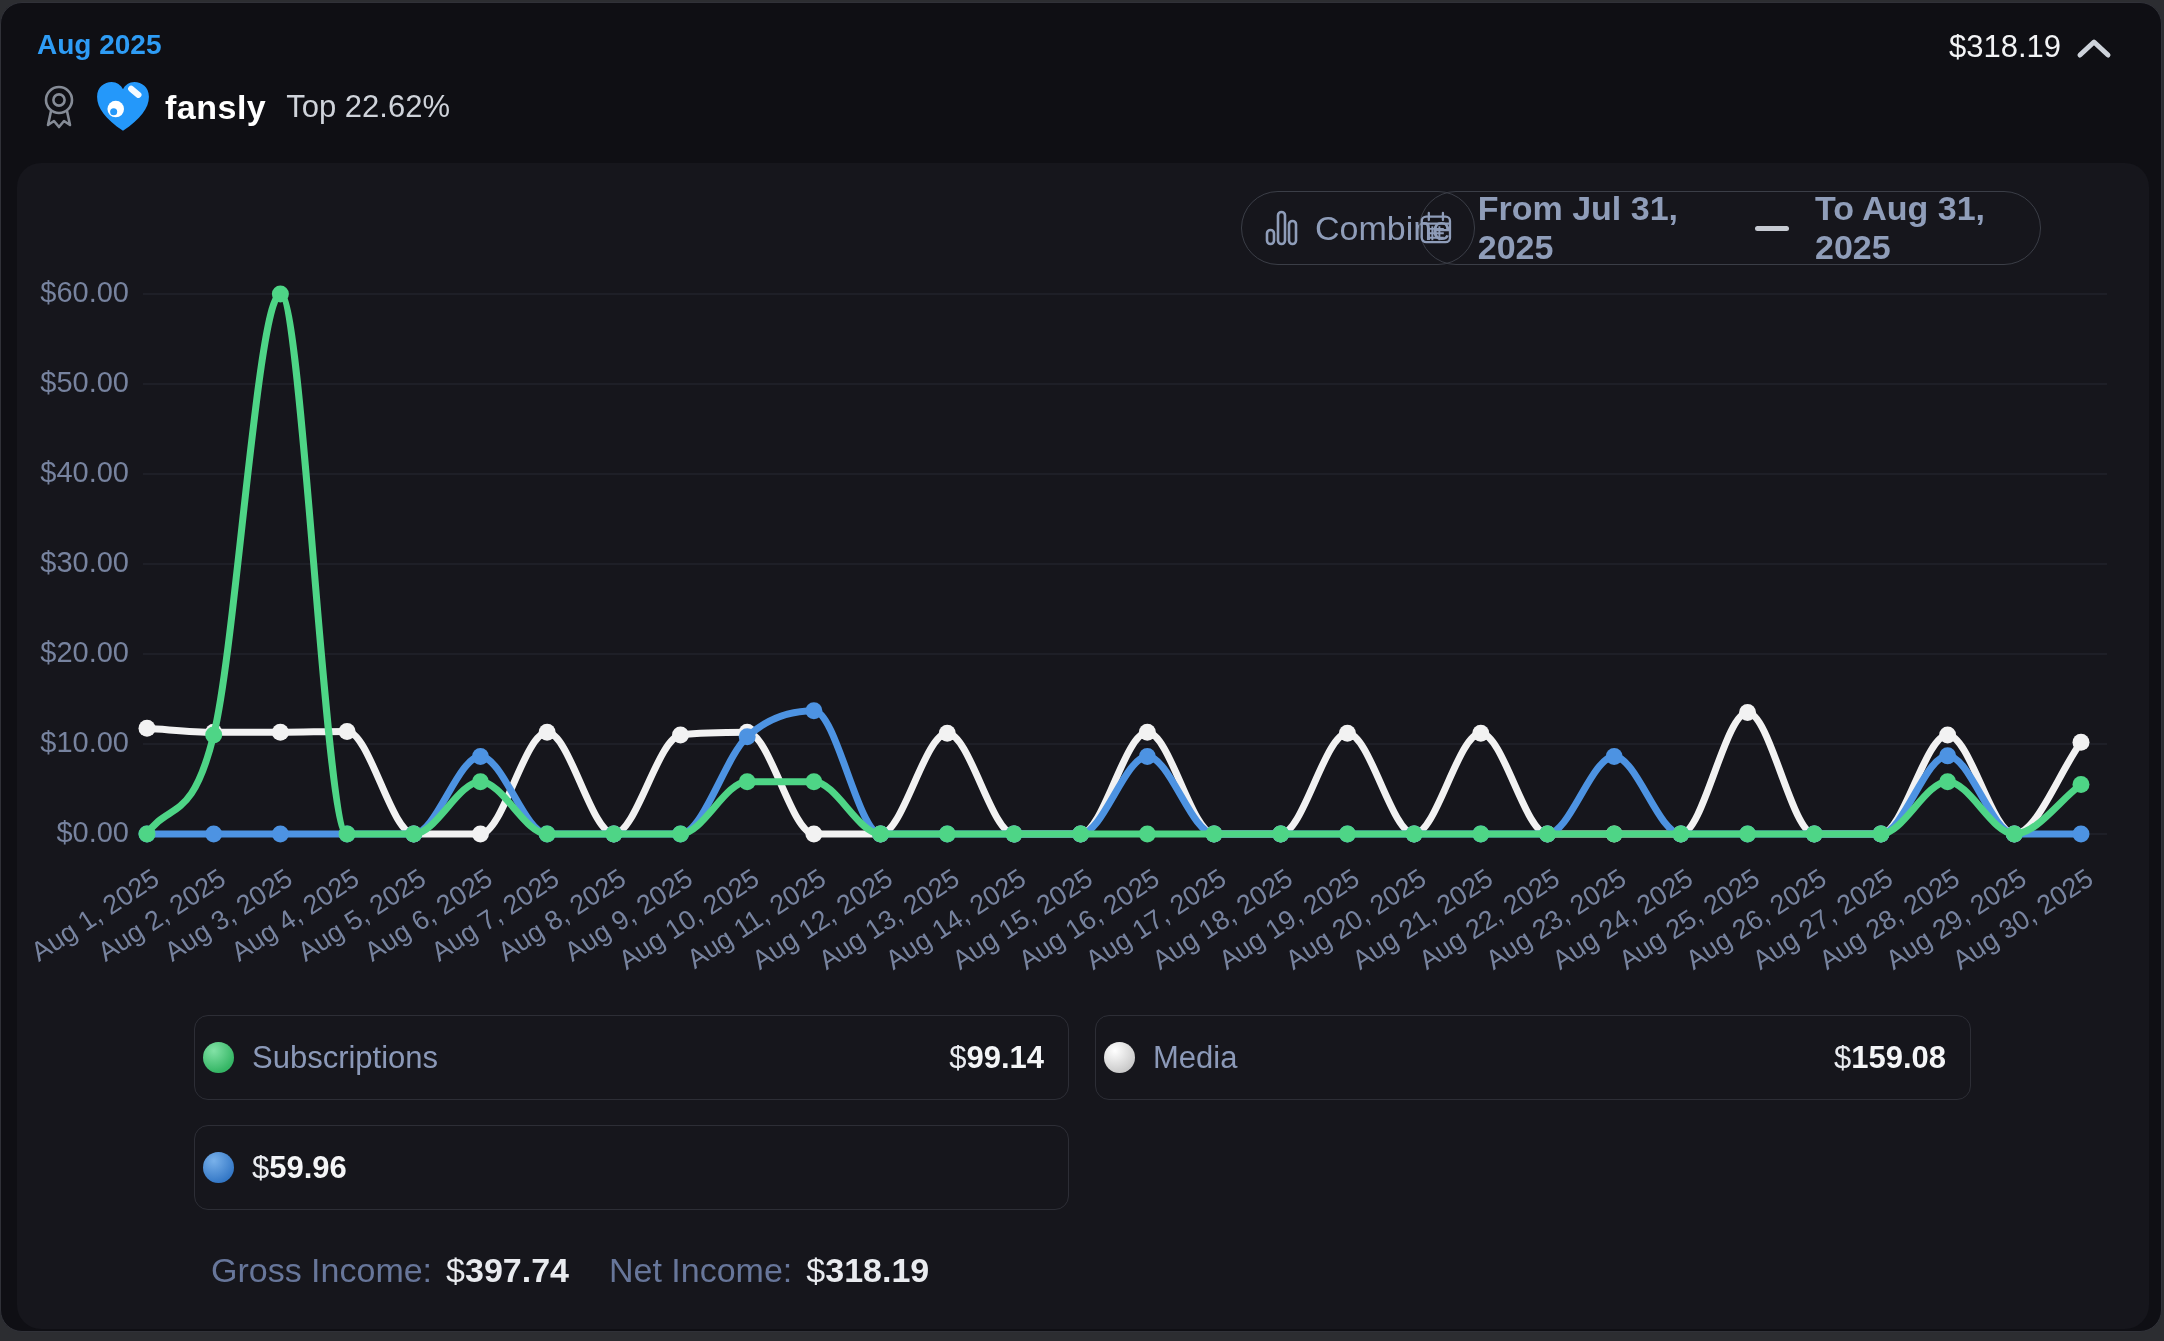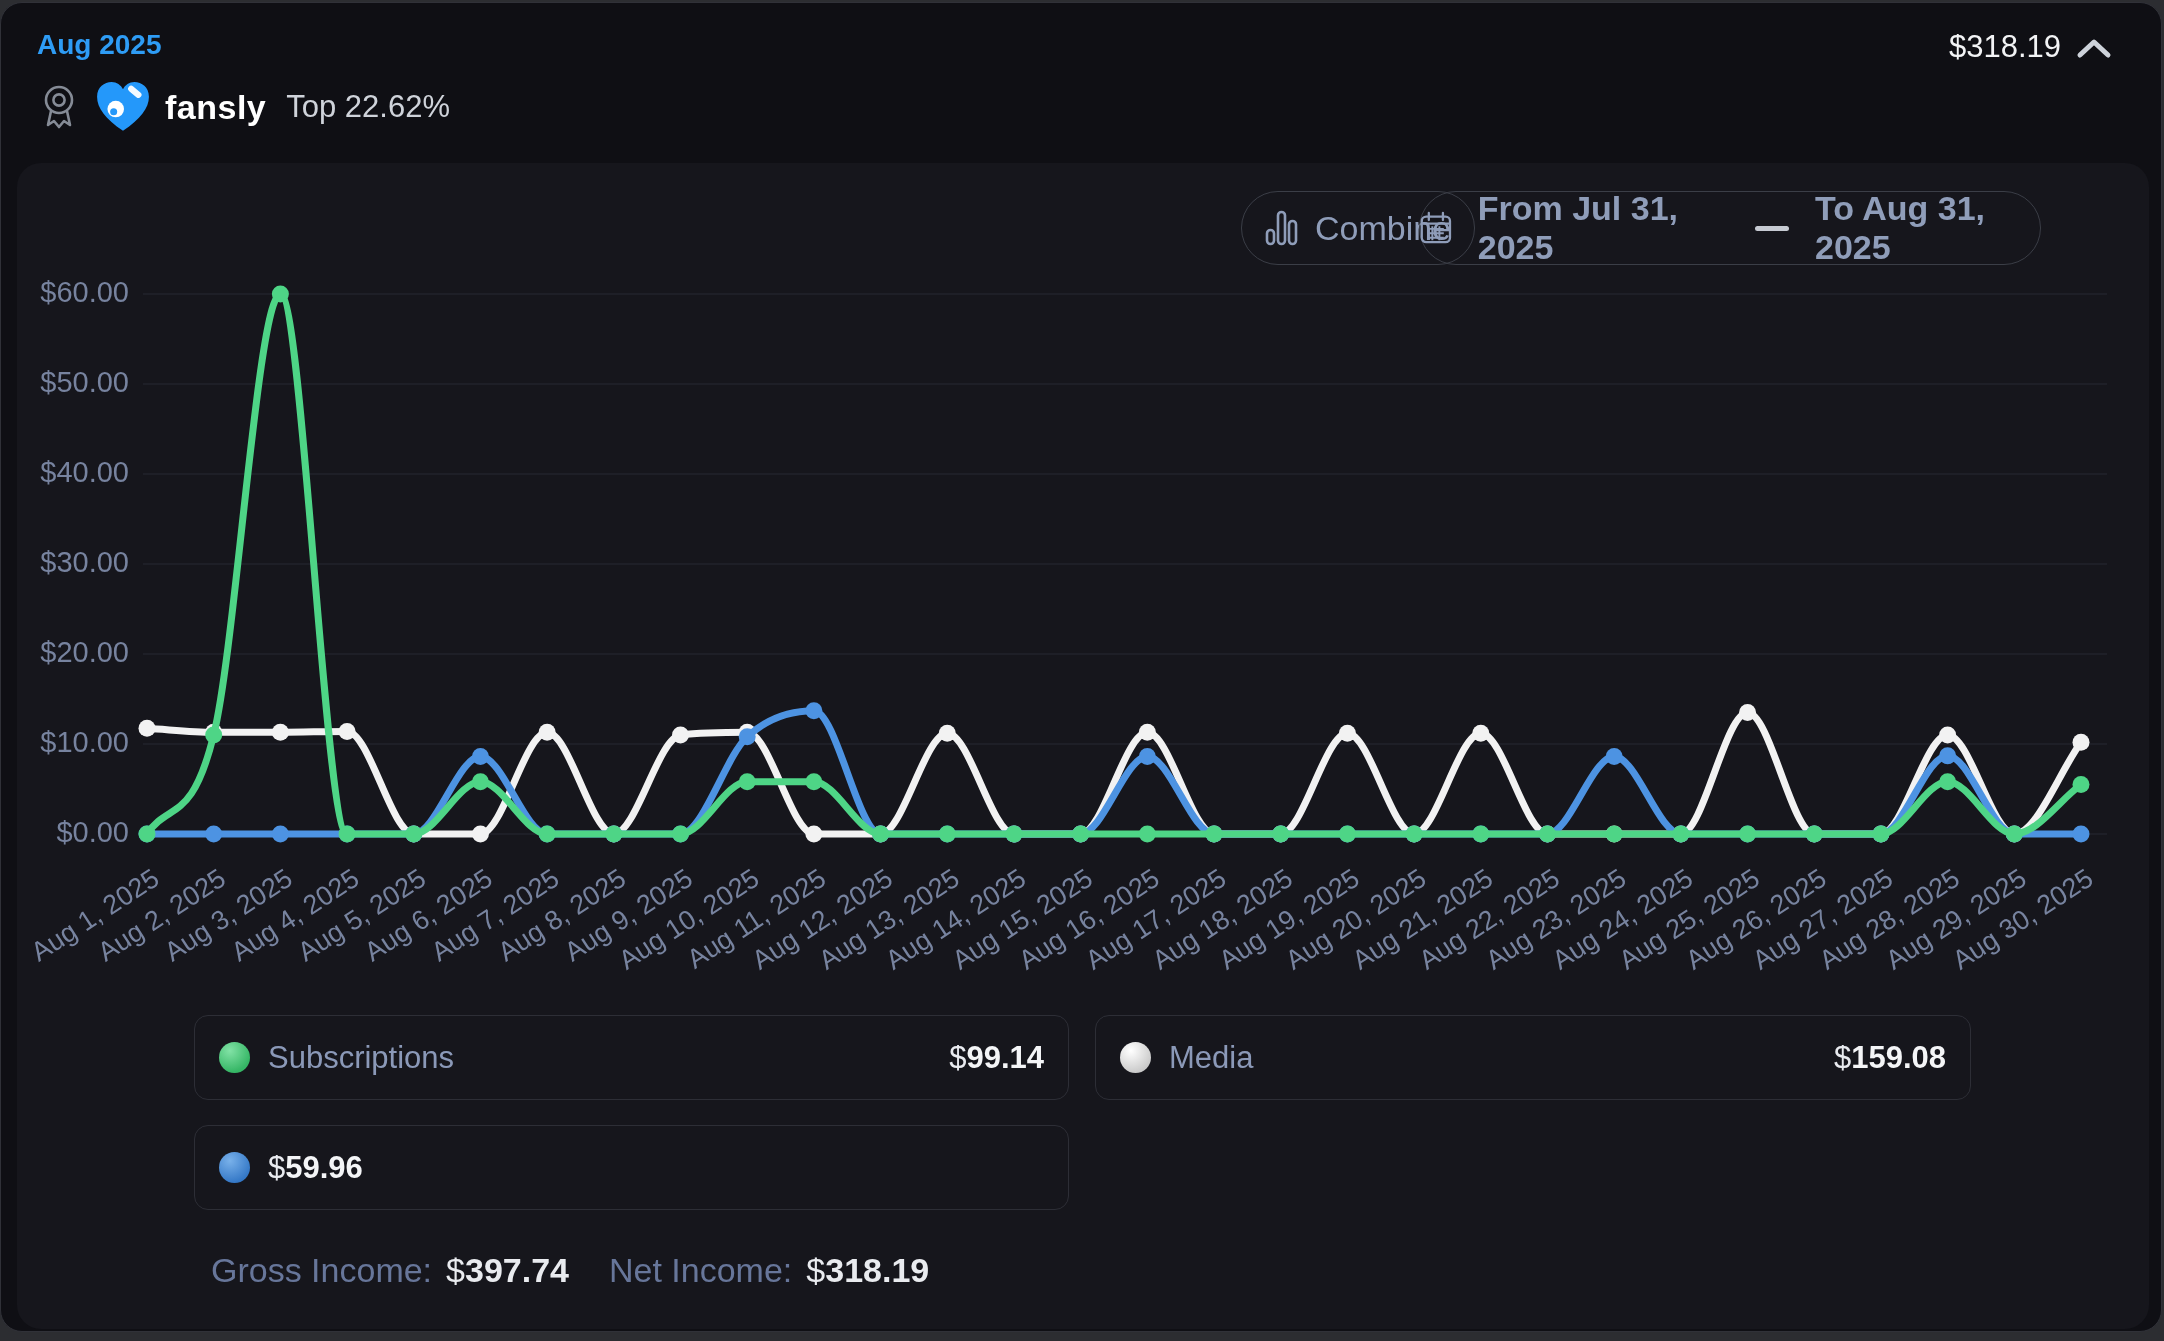--- a/index.html
+++ b/index.html
@@ -46,21 +46,21 @@
   }
   .btn-combine{left:1240px;width:234px;}
   .btn-dates{left:1418px;width:622px;gap:26px;font-weight:bold;}
   .date-dash{width:38px;height:5px;border-radius:3px;background:#c6cad2;}
   
   svg.chart{position:absolute;left:0;top:0;pointer-events:none;}
   
   .legend-card{
     position:absolute;height:85px;width:875px;
     border:1.5px solid #2d2e36;border-radius:14px;box-sizing:border-box;
-    display:flex;align-items:center;padding:0 24px 0 24px;
+    display:flex;align-items:center;padding:0 24px 0 8px;
   }
   .legend-dot{width:31px;height:31px;border-radius:50%;margin-right:18px;flex:0 0 auto;}
   .dot-green{background:radial-gradient(circle at 35% 28%, #82e2a6, #35b665 72%);}
   .dot-white{background:radial-gradient(circle at 35% 28%, #ffffff, #c9c9c9 75%);}
   .dot-blue{background:radial-gradient(circle at 35% 28%, #79b1ea, #3377c6 75%);}
   .legend-label{font-size:31px;color:#8b99b8;flex:1 1 auto;}
   .legend-value{font-size:31px;font-weight:700;color:#f4f5f7;}
   .legend-value .cur{font-weight:400;color:#e8eaef;}
   
   .summary{

